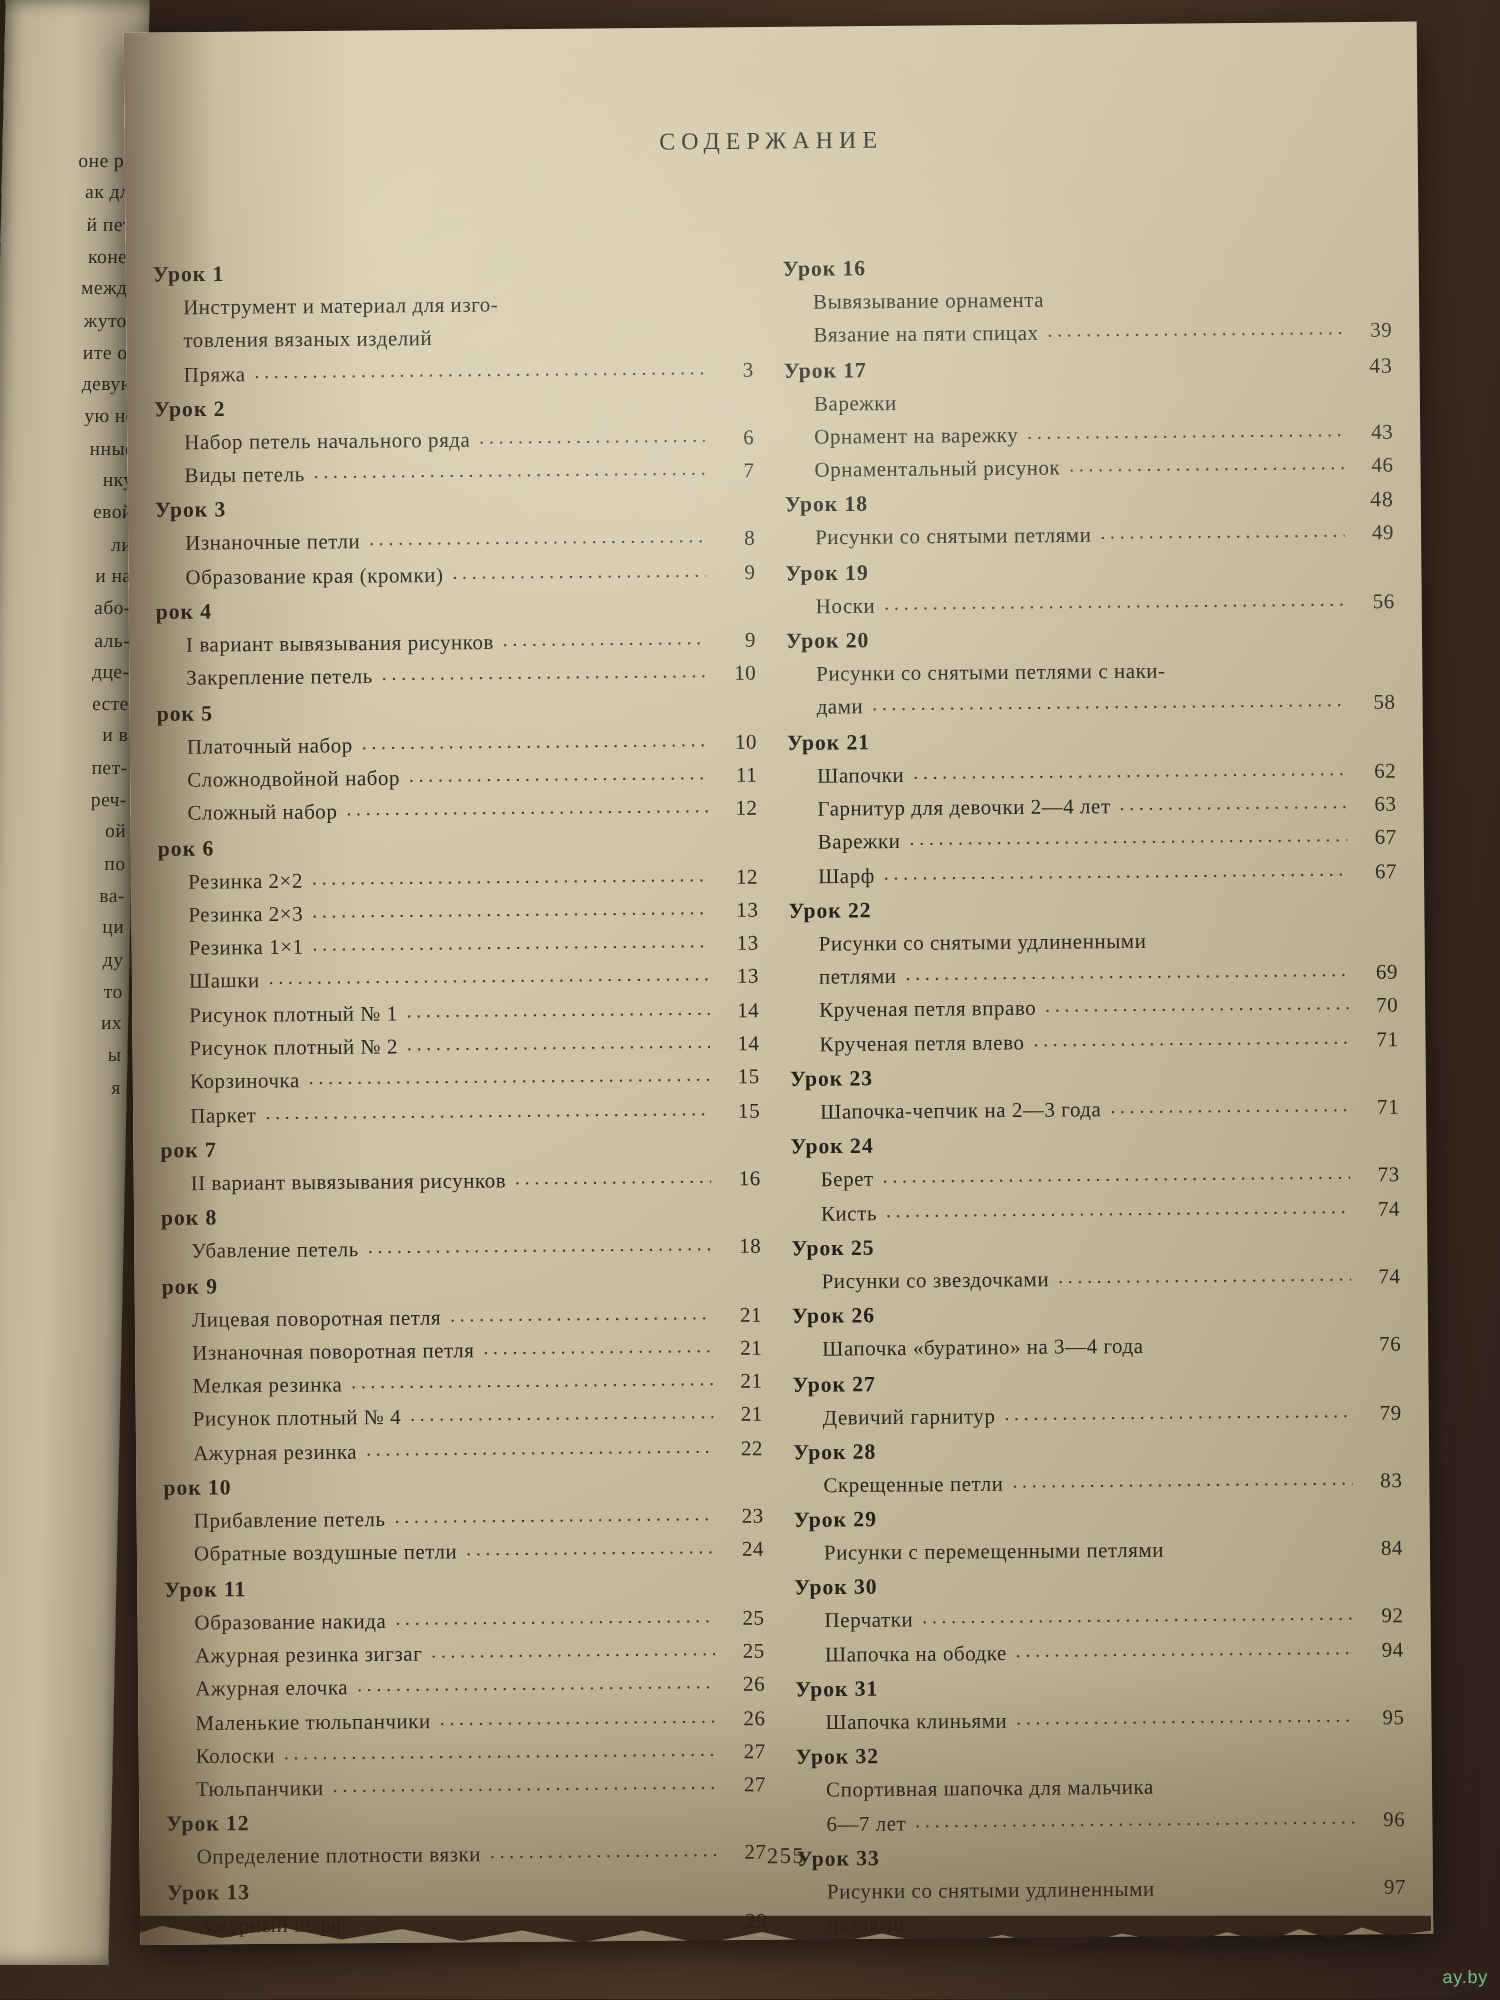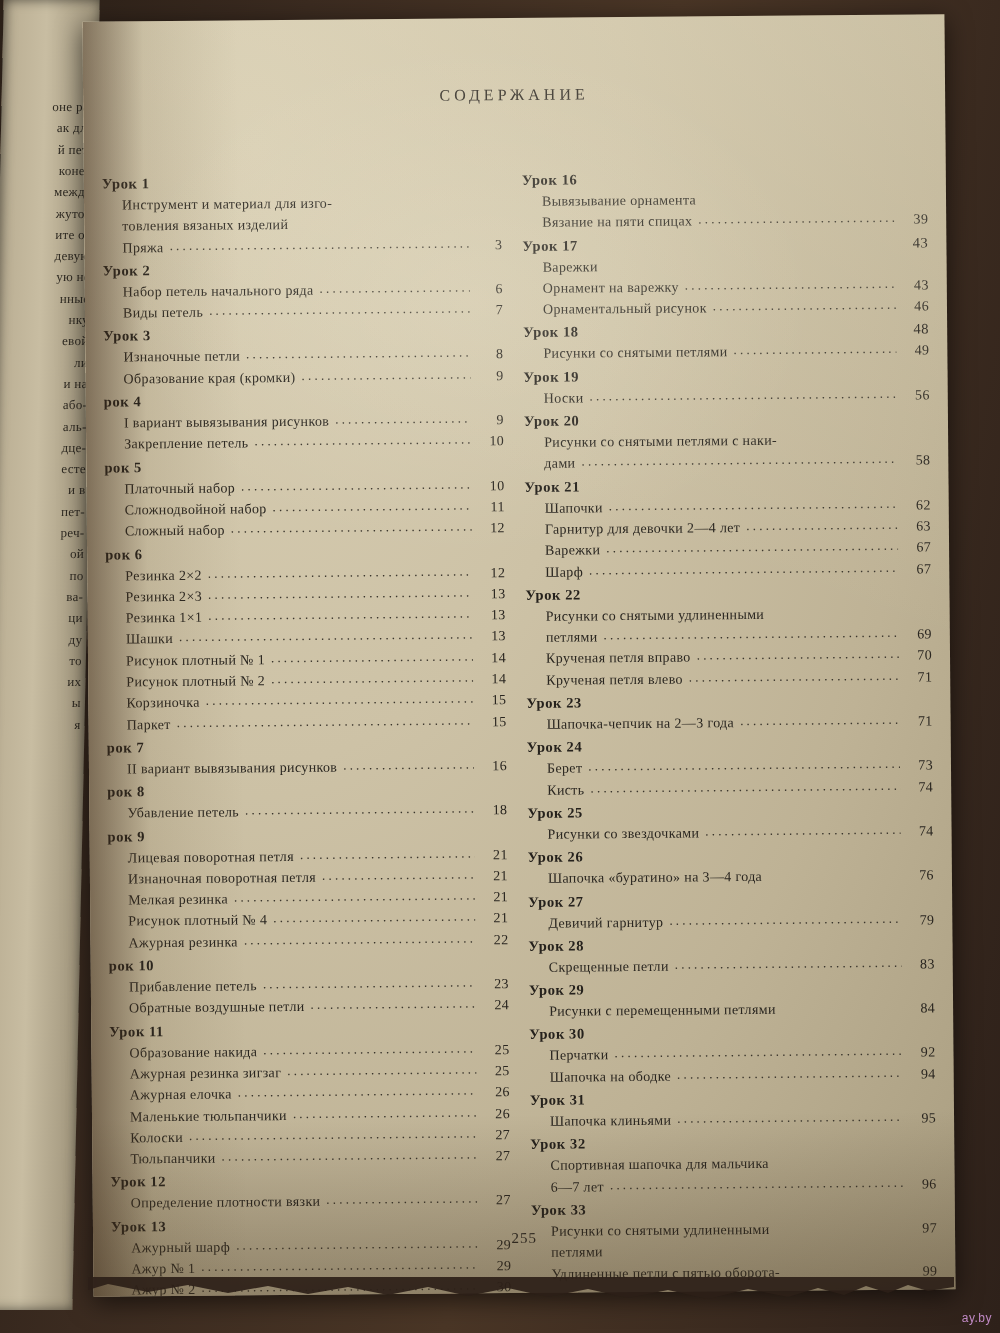--- a/index.html
+++ b/index.html
@@ -153,21 +153,21 @@
     bottom: 22px;
     width: 866px;
     height: 34px;
     z-index: 5;
     pointer-events: none;
   }
   .watermark {
     position: absolute;
     right: 8px;
     bottom: 8px;
-    color: #f0abfc;
+    color: #86efac;
     font-size: 12px;
     letter-spacing: .5px;
     z-index: 7;
     font-family: "Liberation Sans", sans-serif;
     opacity: .75;
     text-align: right;
   }
   .bright {
     position:absolute;
     left: 120px; top: 40px;

